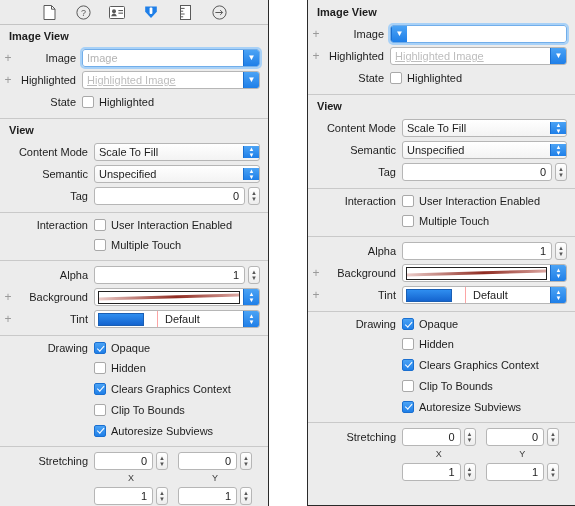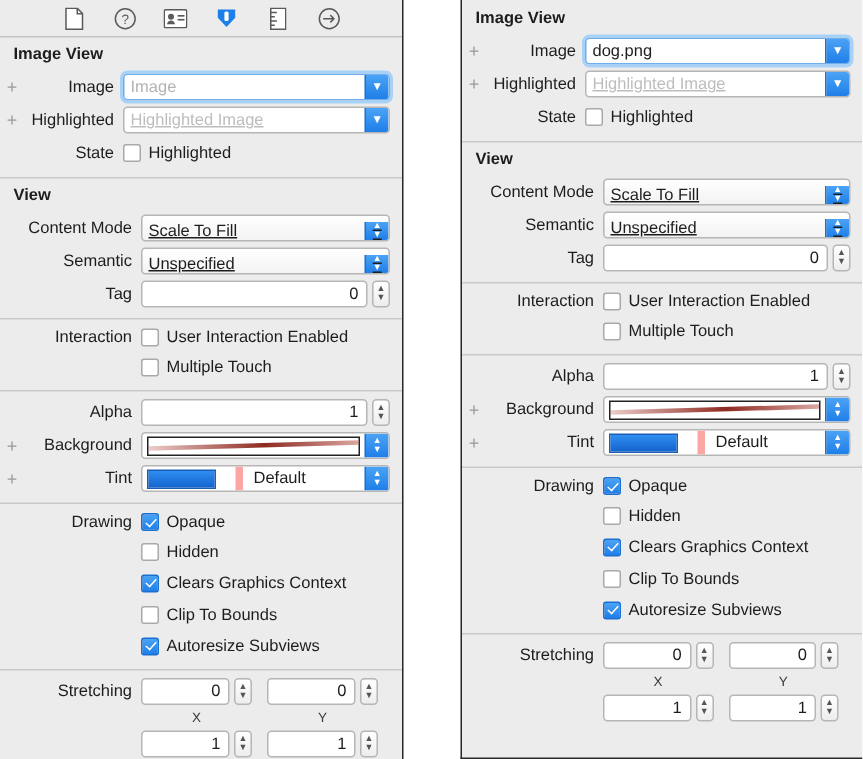--- a/index.html
+++ b/index.html
@@ -109,26 +109,26 @@
     font-size:8px;
     line-height:1;
   }
   .combo.focus{
     outline:2px solid #a8d1f7;
     border-color:#72aeea;
   }
   .combo.dis .val{color:#bdbdbd;text-decoration:underline;}
 
   .popup{
-    display:flex;align-items:flex-end;
+    display:flex;align-items:center;
     height:18px;width:100%;
     border:1px solid #b6b6b6;
     border-radius:3px;
     background:linear-gradient(#ffffff,#f3f3f3);
-    box-sizing:border-box;overflow:hidden;text-decoration:underline;
+    box-sizing:border-box;overflow:hidden;
   }
   .popup .val{flex:1 1 auto;display:flex;align-items:center;padding:0 4px;font-size:11px;white-space:nowrap;overflow:hidden;}
   .popup .ud{
     flex:0 0 15px;
     background:linear-gradient(#4ba3f5,#1f7fe8);
     border-left:1px solid #1a6fd0;
     display:flex;flex-direction:column;align-items:center;justify-content:center;
     color:#fff;font-size:6px;line-height:6px;
   }
 
@@ -193,21 +193,21 @@
   }
   .sw-clear{
     flex:1 1 auto;height:11px;border:1px solid #222;background:#ffffff;position:relative;overflow:hidden;
   }
   .sw-clear::after{
     content:"";position:absolute;left:-2%;top:50%;width:104%;height:3px;
     background:linear-gradient(90deg,rgba(190,80,70,.25),#8e2a20 55%,rgba(190,90,80,.5));
     transform:translateY(-50%) rotate(-1.6deg);
   }
   .sw-blue{flex:0 0 44px;height:11px;border:1px solid #1a5fb4;background:linear-gradient(#2f8ef0,#1464cf);}
-  .cw-label{flex:1 1 auto;display:flex;align-items:center;padding-left:7px;font-size:11px;border-left:5px solid #fca5a5;margin-left:4px;}
+  .cw-label{flex:1 1 auto;display:flex;align-items:center;padding-left:7px;font-size:11px;border-left:1px solid #fca5a5;margin-left:4px;}
   .colorwell .ud{
     flex:0 0 15px;background:linear-gradient(#4ba3f5,#1f7fe8);border-left:1px solid #1a6fd0;
     display:flex;flex-direction:column;align-items:center;justify-content:center;color:#fff;font-size:6px;line-height:6px;
   }
 
   
   .pair{display:flex;align-items:center;gap:10px;width:100%;padding-right:8px;box-sizing:border-box;}
   .pairunit{display:flex;align-items:center;flex:1 1 0;min-width:0;}
   .axislbl{font-size:9px;color:#3a3a3a;text-align:center;flex:1 1 0;}
 </style>
@@ -526,21 +526,20 @@
 
   <div class="panel" id="panel-right">
 
     <div class="section-header" style="padding-top:6px">Image View</div>
 
     <div class="row">
       <span class="plus">+</span>
       <span class="lbl" style="width:60px">Image</span>
       <span class="ctl">
         <span class="combo focus">
-          <span class="val" placeholder="Image">dog.png</span>
           <span class="arrow">▼</span>
         </span>
       </span>
     </div>
 
     <div class="row">
       <span class="plus">+</span>
       <span class="lbl" style="width:60px">Highlighted</span>
       <span class="ctl">
         <span class="combo dis">

